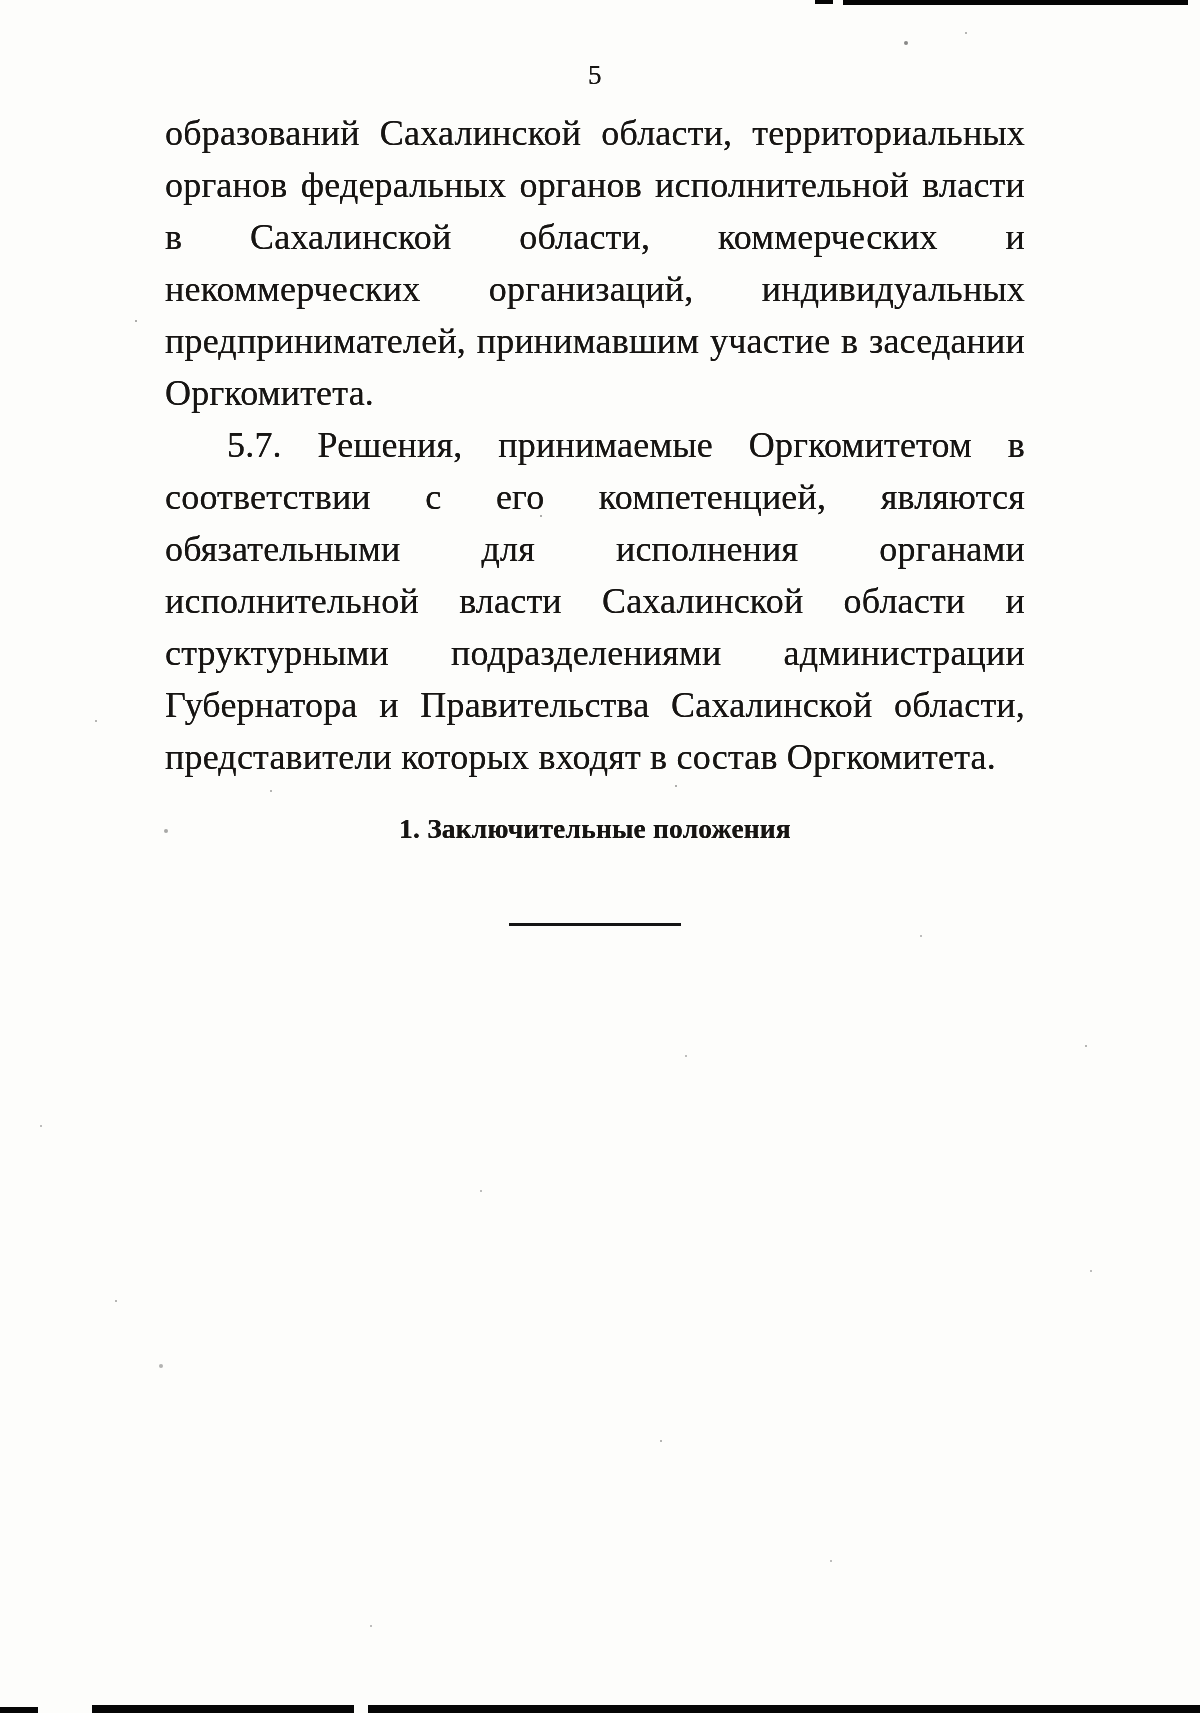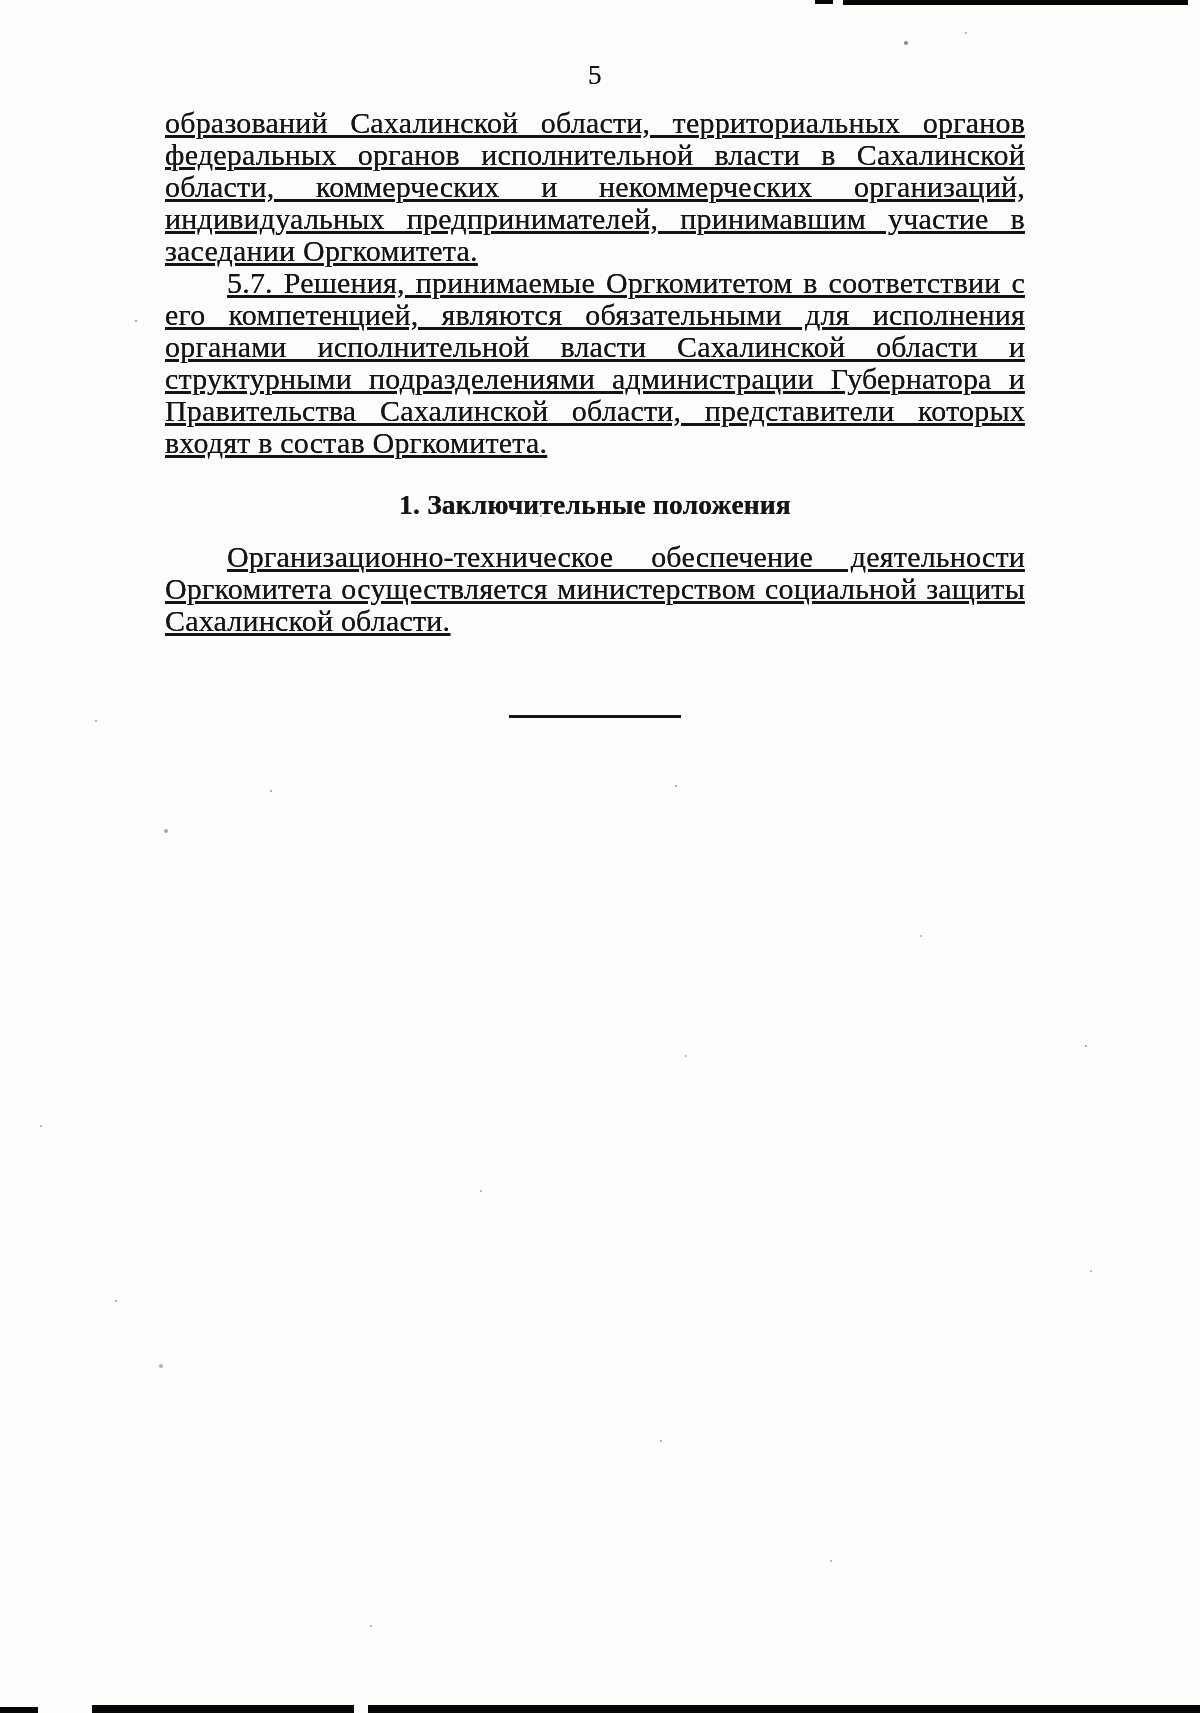--- a/index.html
+++ b/index.html
@@ -99,26 +99,25 @@
 
   .page-number {
     text-align: center;
     font-size: 27px;
     letter-spacing: .3px;
     margin-bottom: 16px;
     text-shadow: 0 0 .5px currentColor;
   }
 
   .para {
-    font-size: 30px;
-    line-height: 32px;
+    font-size: 36px;
+    line-height: 52px;
     text-align: justify;
     letter-spacing: .2px;
     text-shadow: 0 0 .5px currentColor;
-    text-decoration: underline;
   }
   .para.indent { text-indent: 62px; }
 
   .heading {
     font-size: 27.5px;
     font-weight: bold;
     text-align: center;
     margin: 30px 0 20px 0;
     letter-spacing: .2px;
     text-shadow: 0 0 .4px currentColor;
@@ -142,21 +141,20 @@
   <div class="content">
 
     <div class="page-number">5</div>
 
     <p class="para">образований Сахалинской области, территориальных органов федеральных органов исполнительной власти в Сахалинской области, коммерческих и некоммерческих организаций, индивидуальных предпринимателей, принимавшим участие в заседании Оргкомитета.</p>
 
     <p class="para indent">5.7. Решения, принимаемые Оргкомитетом в соответствии с его компетенцией, являются обязательными для исполнения органами исполнительной власти Сахалинской области и структурными подразделениями администрации Губернатора и Правительства Сахалинской области, представители которых входят в состав Оргкомитета.</p>
 
     <h2 class="heading">1. Заключительные положения</h2>
 
-    <p class="para indent">Организационно-техническое обеспечение деятельности Оргкомитета осуществляется министерством социальной защиты Сахалинской области.</p>
 
     <div class="separator"></div>
 
   </div>
 
   <div class="artifact-bottom-line"></div>
 
 </div>
 
 </body></html>

